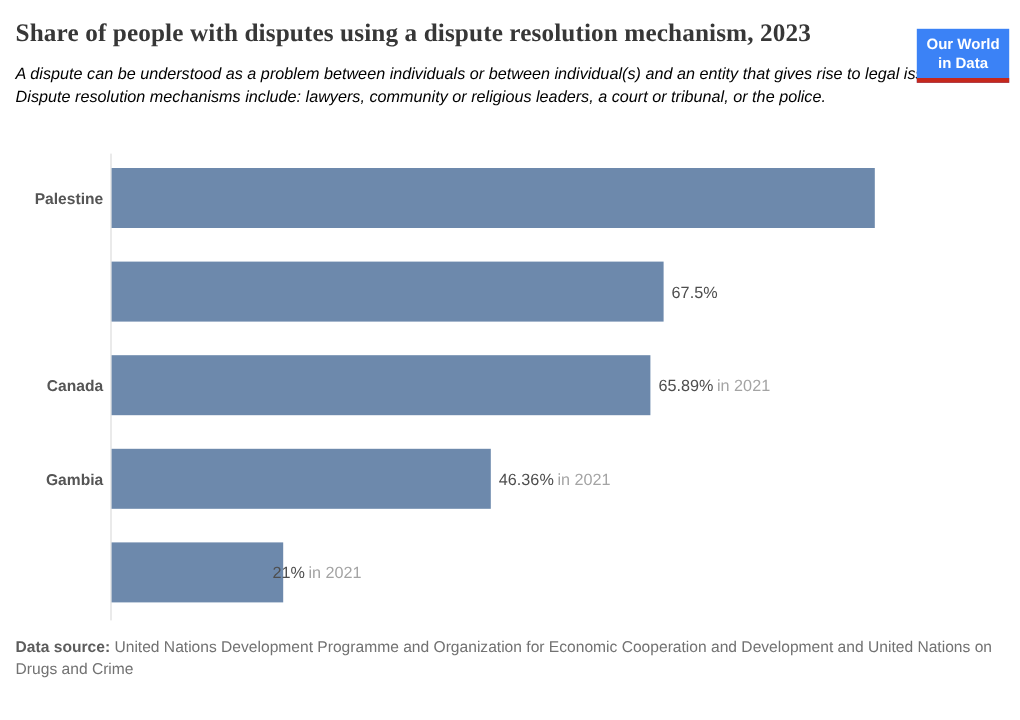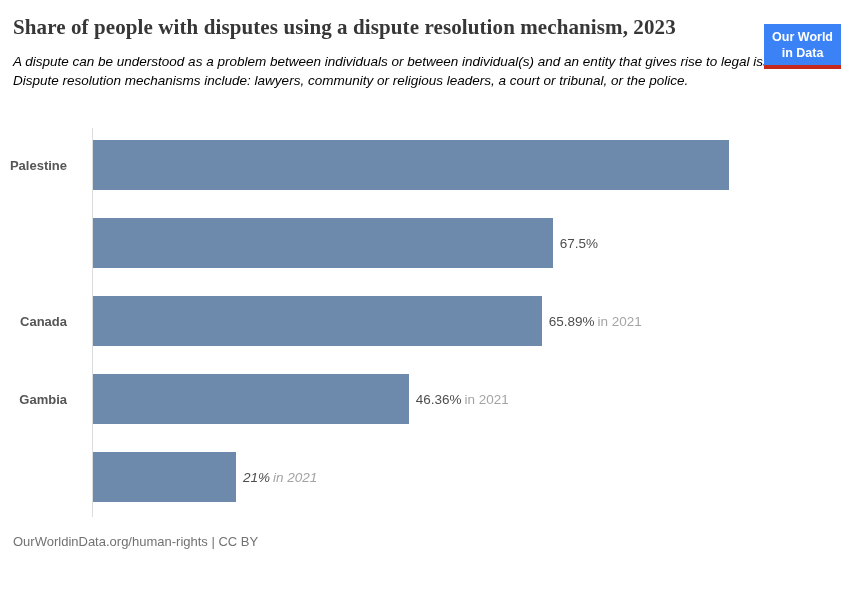--- a/index.html
+++ b/index.html
@@ -72,21 +72,21 @@
   }
   .bar-label {
     position: absolute;
     right: 758px; 
     left: 0;
     top: 0;
     height: 50px;
     display: flex;
     align-items: center;
     justify-content: flex-end;
-    padding-right: 25px;
+    padding-right: 6px;
     font-size: 13px;
     font-weight: 700;
     color: #555555;
     white-space: nowrap;
     margin-left: 40px;
   }
   .bar {
     position: absolute;
     left: 93px;
     top: 0;
@@ -158,23 +158,23 @@
       <div class="bar-row" style="top: 249px;">
         <div class="bar-label">Gambia</div>
         <div class="bar" style="width: 315.712px; background: rgb(109, 137, 172);"></div>
         <div class="bar-value" style="left: 415.712px;">
           <span>46.36%</span>
           <span class="year-note">in 2021</span>
         </div>
       </div>
       <div class="bar-row" style="top: 327px;">
         <div class="bar" style="width: 143.01px; background: rgb(109, 137, 172);"></div>
-        <div class="bar-value" style="left: 243px; font-style: italic;">
+        <div class="bar-value" style="left: 227px;">
           <span>21%</span>
           <span class="year-note">in 2021</span>
         </div>
       </div>
     </div>
 </div>
 
 <div class="footer">
-  <div class="license-line">OurWorldinData.org/human-rights | CC BY</div>
+  <div><span class="source-label">Data source:</span><span> United Nations Development Programme and Organization for Economic Cooperation and Development and United Nations on Drugs and Crime</span></div>
 </div>
 
 </body></html>

